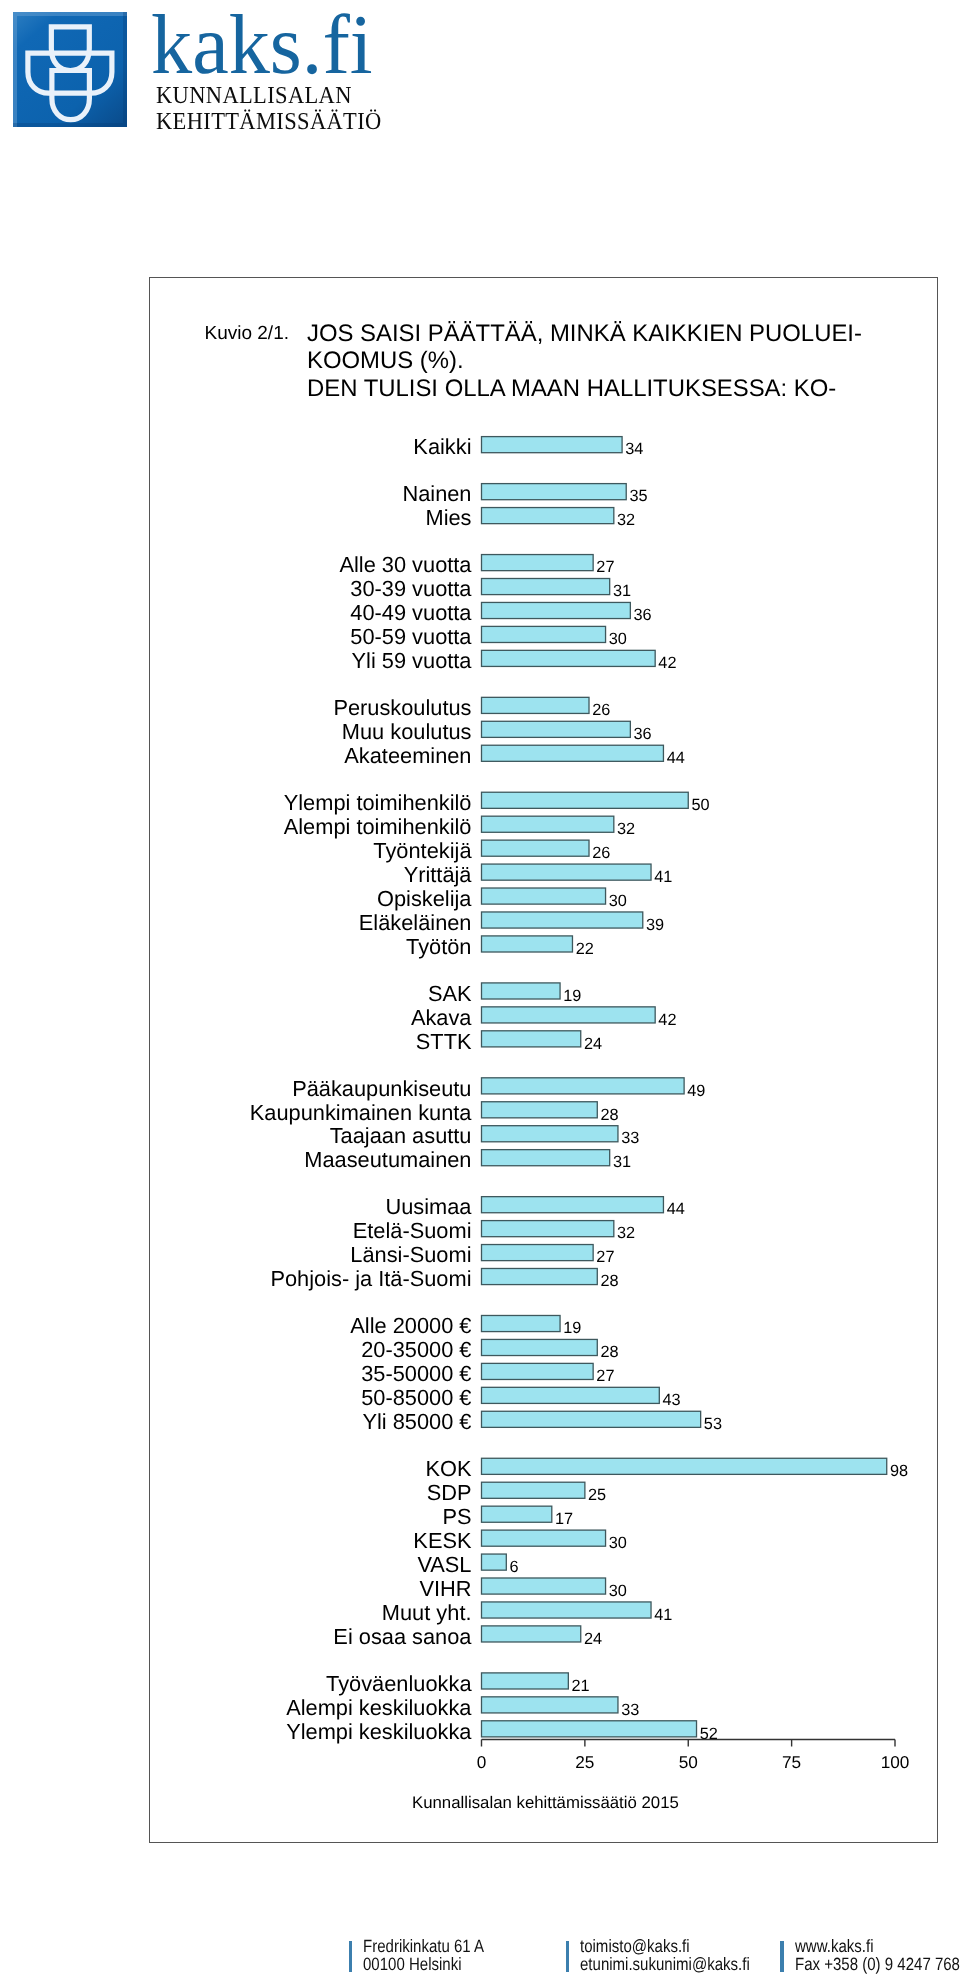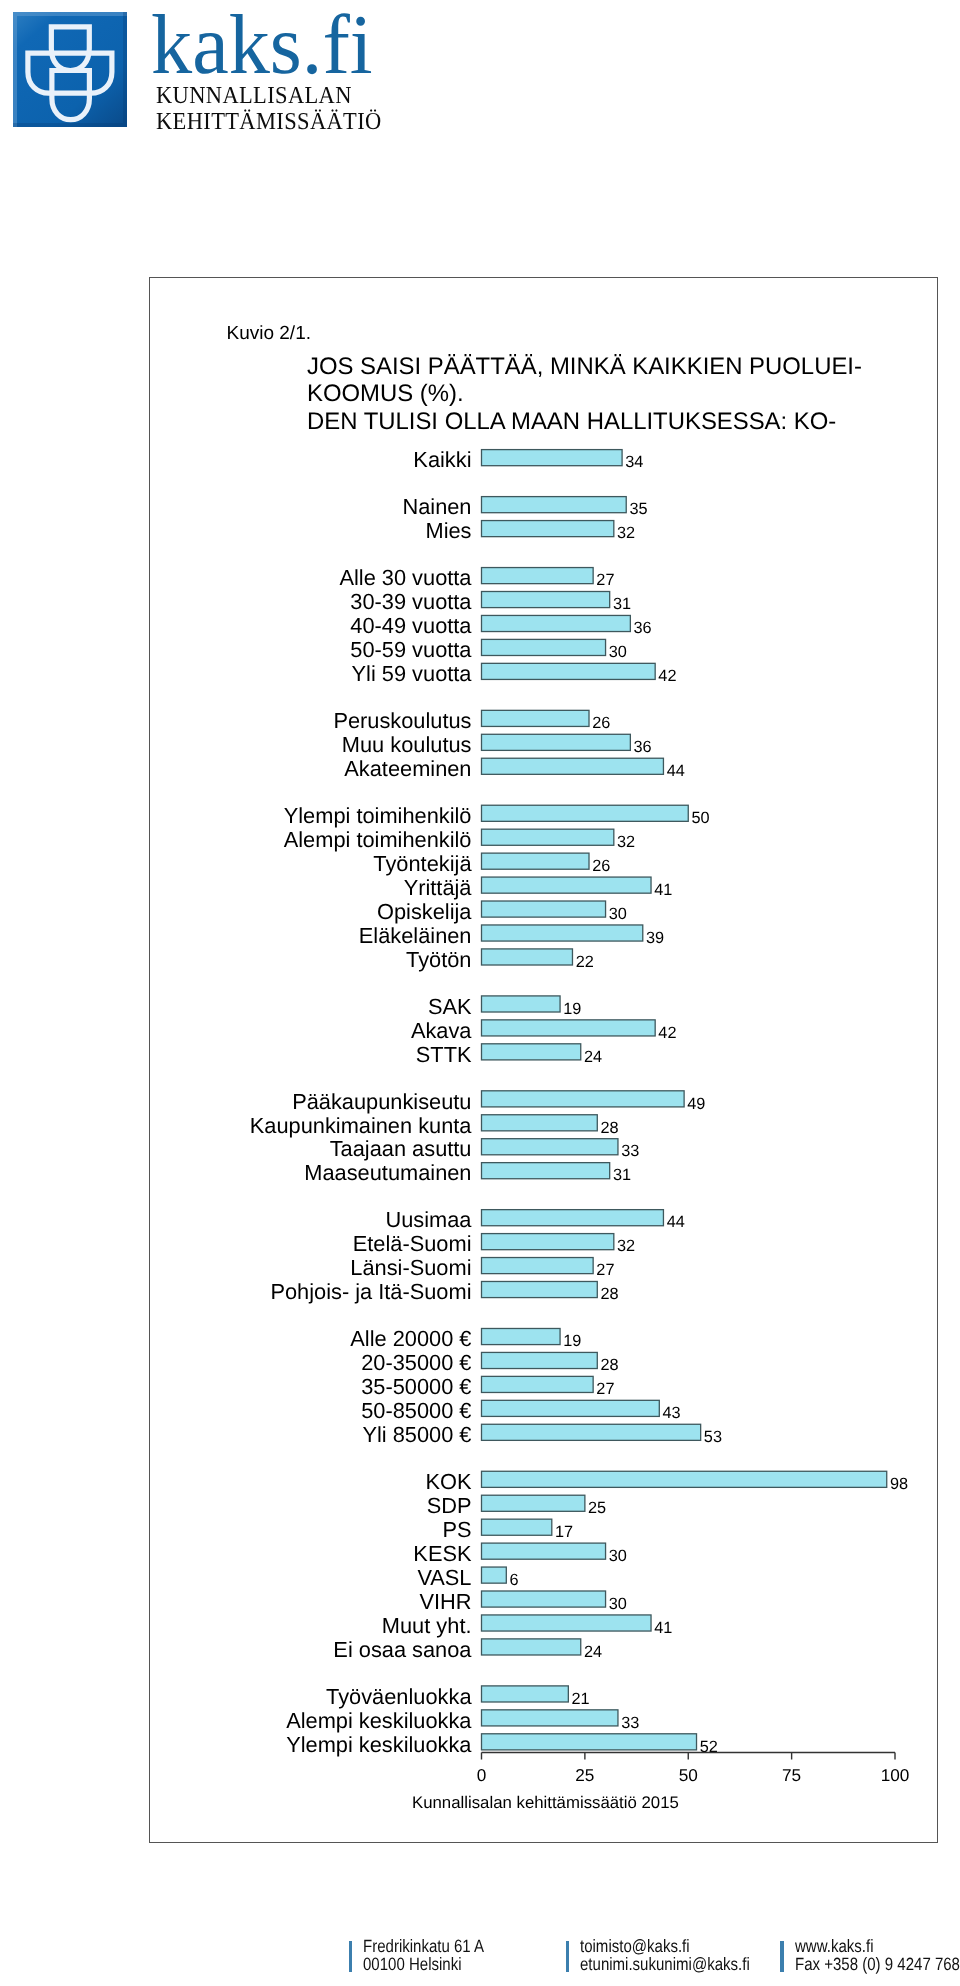--- a/index.html
+++ b/index.html
@@ -18,26 +18,26 @@
       transform-origin:0 0;transform:scaleX(0.968);}
   .brand-sub{position:absolute;left:1px;font-size:24.3px;letter-spacing:0.4px;
       line-height:24px;color:#0d0d0d;font-weight:400;white-space:nowrap;
       transform-origin:0 0;transform:scaleX(0.925);}
   #brand-sub1{top:84px;}
   #brand-sub2{top:110px;}
 
   
   #figure-box{position:absolute;left:149px;top:277px;width:789px;height:1566px;
       border:1px solid #555;box-sizing:border-box;background:#fff;}
-  #fig-number{position:absolute;left:204.5px;top:323.5px;font-size:19px;line-height:19px;margin-left:22px;}
+  #fig-number{position:absolute;left:204.5px;top:323.5px;font-size:19px;line-height:19px;}
   #fig-title{position:absolute;left:307px;top:320px;font-size:23.9px;line-height:27.4px;
-      white-space:pre;margin-top:33px;}
+      white-space:pre;}
   #fig-source{position:absolute;left:412px;top:1793px;font-size:16.8px;
       font-weight:400;white-space:nowrap;text-align:right;}
-  #chart{position:absolute;left:0;top:0;margin-top:13px;}
+  #chart{position:absolute;left:0;top:0;}
 
   
   #footer{position:absolute;left:8px;top:1925px;width:960px;height:61px;}
   .fcol{position:absolute;top:0;}
   .frule{position:absolute;left:0;top:15.5px;width:3.4px;height:31px;}
   .ftext{position:absolute;left:14.5px;top:11.5px;font-family:"Liberation Sans",sans-serif;
       font-size:17.8px;line-height:18px;color:#111;white-space:nowrap;
       transform-origin:0 0;transform:scaleX(0.845);}
 </style>
 </head>

